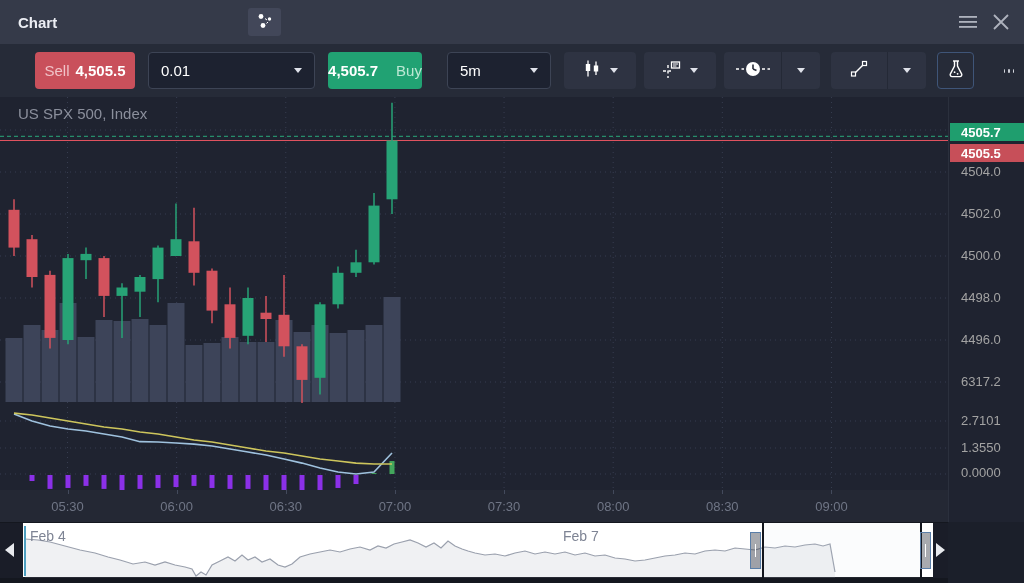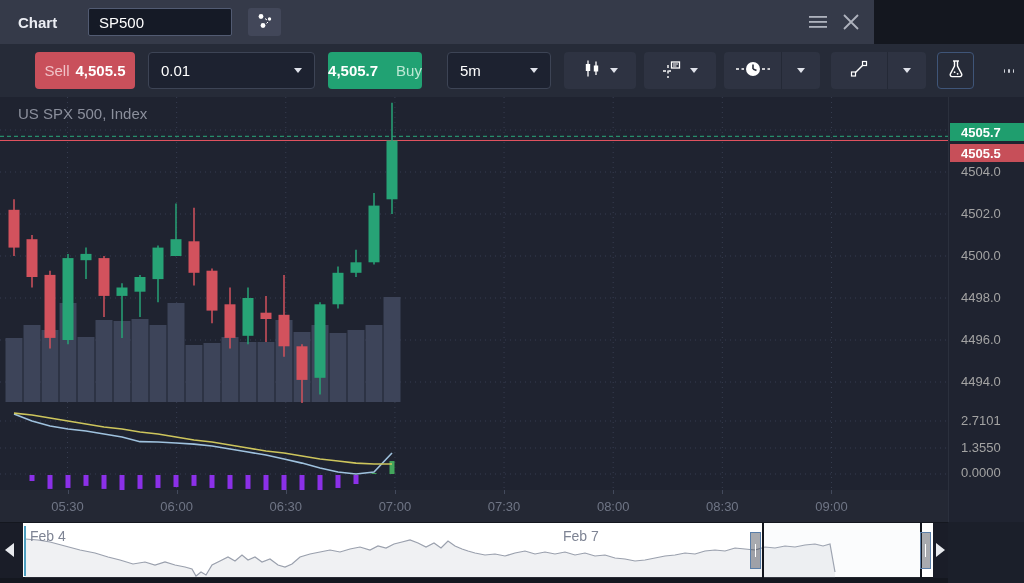--- a/index.html
+++ b/index.html
@@ -1,21 +1,21 @@
 <!DOCTYPE html>
 <html><head>
 <meta charset="utf-8">
 <style>
   * { margin:0; padding:0; box-sizing:border-box; }
   html,body { width:1024px; height:583px; overflow:hidden; background:#14171f;
     font-family:"Liberation Sans", sans-serif; }
   #app { position:relative; width:1024px; height:583px; }
 
   
-  .titlebar { position:absolute; left:0; top:0; width:874px; height:44px;
+  .titlebar { position:absolute; left:0; top:0; width:1024px; height:44px;
     background:#353a49; display:flex; align-items:center; }
   .titlebar .title { color:#eceef4; font-size:15px; font-weight:bold; margin-left:18px; }
   .symbol-input { position:absolute; left:88px; top:8px; width:144px; height:28px;
     background:#151a26; border:1px solid #525b72; border-radius:2px; color:#fff;
     font-size:15px; padding:0 10px; font-family:"Liberation Sans", sans-serif; outline:none; }
   .compare-btn { position:absolute; left:248px; top:8px; width:33px; height:28px;
     background:#424759; border:none; border-radius:3px; cursor:pointer;
     display:flex; align-items:center; justify-content:center; }
   .win-icons { position:absolute; right:14px; top:0; height:44px; display:flex; align-items:center; gap:14px; }
   .win-icons svg { display:block; }
@@ -102,21 +102,20 @@
   .navfill { fill:rgba(154,160,173,0.15); stroke:none; }
   .navline { fill:none; stroke:#9aa0ad; stroke-width:1.2; }
 </style>
 </head>
 <body>
 
 <div id="app">
 
   <div class="titlebar">
     <span class="title">Chart</span>
-    <input class="symbol-input" value="SP500" style="">
     <button class="compare-btn">
       <span>
         <svg width="18" height="18" viewBox="0 0 18 18">
           <circle cx="5" cy="4.5" r="2.4" fill="#fff"></circle>
           <circle cx="13.5" cy="7" r="1.7" fill="#fff"></circle>
           <circle cx="7" cy="13.5" r="2.4" fill="#fff"></circle>
           <path d="M9 6.5 L11 8" stroke="#fff" stroke-width="1" fill="none"></path>
           <path d="M12 10 L10.5 11.5" stroke="#fff" stroke-width="1" fill="none"></path>
         </svg>
       </span>
@@ -338,21 +337,21 @@
       </svg>
     <div class="symbol-label">US SPX 500, Index</div>
     <div class="price-axis" id="price-axis">
       <div class="badge buy">4505.7</div>
       <div class="badge sell">4505.5</div>
     <div class="axlbl" style="top: 67px;">4504.0</div>
         <div class="axlbl" style="top: 109px;">4502.0</div>
         <div class="axlbl" style="top: 151px;">4500.0</div>
         <div class="axlbl" style="top: 193px;">4498.0</div>
         <div class="axlbl" style="top: 235px;">4496.0</div>
-        <div class="axlbl" style="top: 277px;">4494.0</div>
+        <div class="axlbl" style="top: 277px;">6317.2</div>
         <div class="axlbl" style="top: 316px;">2.7101</div>
         <div class="axlbl" style="top: 343px;">1.3550</div>
         <div class="axlbl" style="top: 368px;">0.0000</div>
       </div>
     <div class="time-axis" id="time-axis">
         <div class="tlbl" style="left: 67.5px;">05:30</div>
         <div class="tick" style="left: 67.5px;"></div>
         <div class="tlbl" style="left: 176.64px;">06:00</div>
         <div class="tick" style="left: 176.64px;"></div>
         <div class="tlbl" style="left: 285.78px;">06:30</div>

